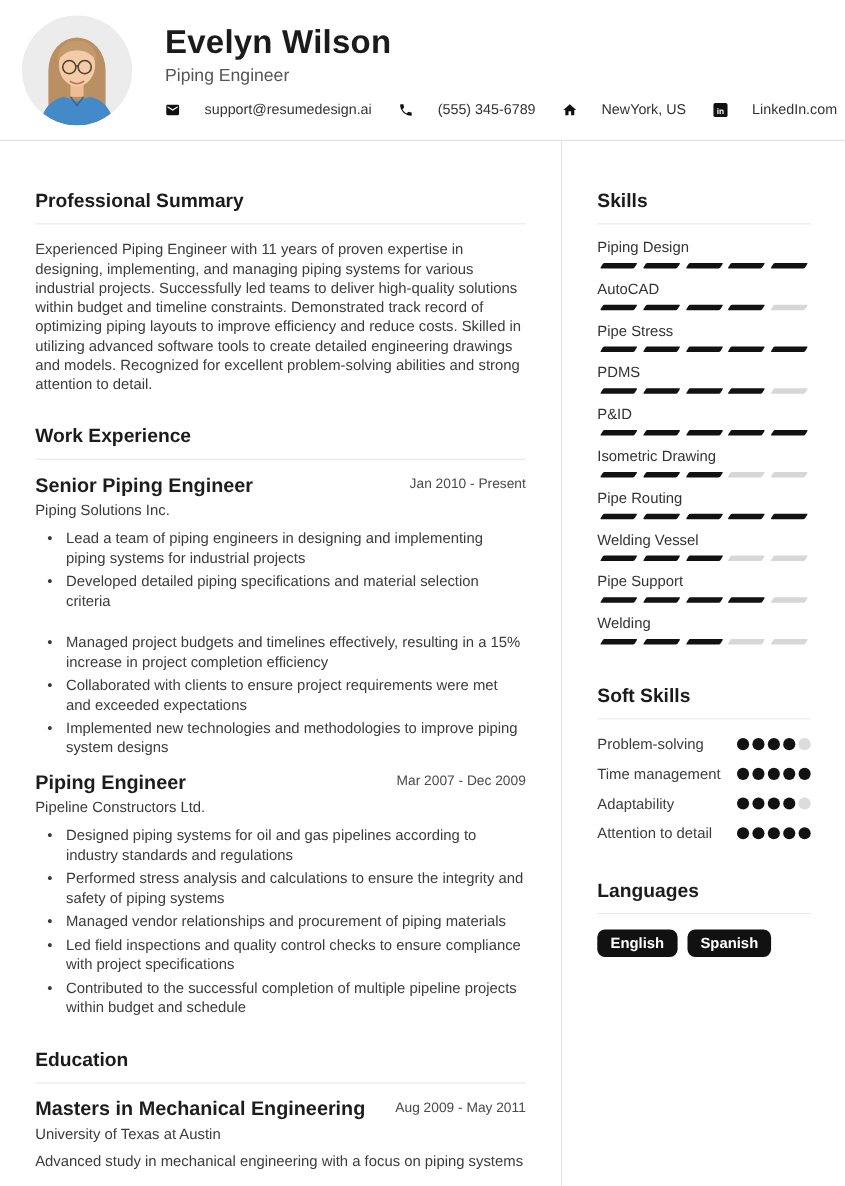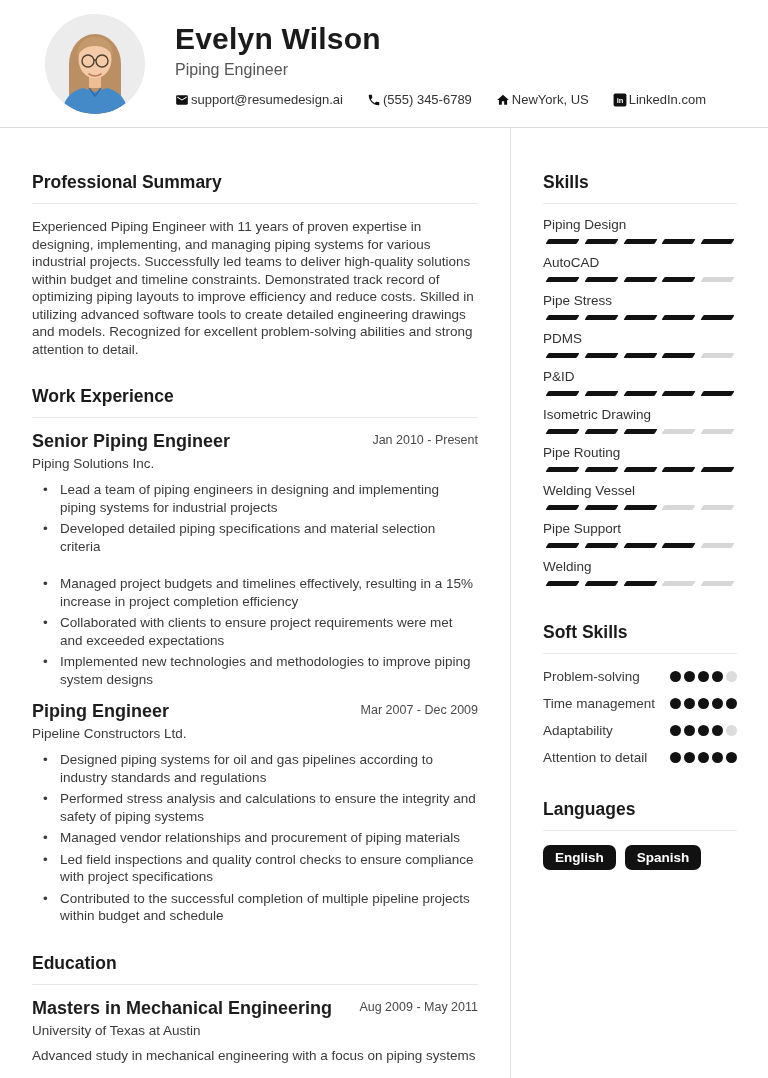--- a/index.html
+++ b/index.html
@@ -5,32 +5,32 @@
   * { box-sizing: border-box; }
   html, body { margin: 0; padding: 0; background: #fff; }
   .page {
     width: 768px; height: 1078px; background: #ffffff; overflow: hidden;
     font-family: "Liberation Sans", sans-serif; color: #222; position: relative;
   }
 
   
   .header {
     height: 128px; display: flex; align-items: center;
-    padding-left: 45px; border-bottom: 1px solid #dcdcdc;
+    padding-left: 20px; border-bottom: 1px solid #dcdcdc;
   }
   .avatar {
     width: 100px; height: 100px; border-radius: 50%; overflow: hidden;
     flex: none; background: #ececec;
   }
   .avatar svg { display: block; }
   .header-text { margin-left: 30px; padding-top: 2px; }
   .person-name { margin: 0; font-size: 30px; font-weight: bold; color: #1b1b1b; letter-spacing: 0.2px; }
   .person-title { font-size: 16px; color: #555; margin-top: 5px; }
   .contact-row { display: flex; align-items: center; gap: 24px; margin-top: 13px; font-size: 13px; color: #333; }
-  .contact { display: flex; align-items: center; gap: 2px; white-space: nowrap; }
+  .contact { display: flex; align-items: center; gap: 22px; white-space: nowrap; }
   .contact svg { width: 14px; height: 14px; fill: #111; flex: none; }
 
   
   .body { display: flex; min-height: 950px; }
   .left-col  { width: 510px; padding: 0 32px; }
   .right-col { flex: 1; border-left: 1px solid #e2e2e2; padding: 0 31px 0 32px; }
 
   .section-title {
     margin: 28px 0 0; padding: 0 0 10px; font-size: 17.5px; font-weight: bold;
     color: #1b1b1b; border-bottom: 1px solid #e8e8e8;

